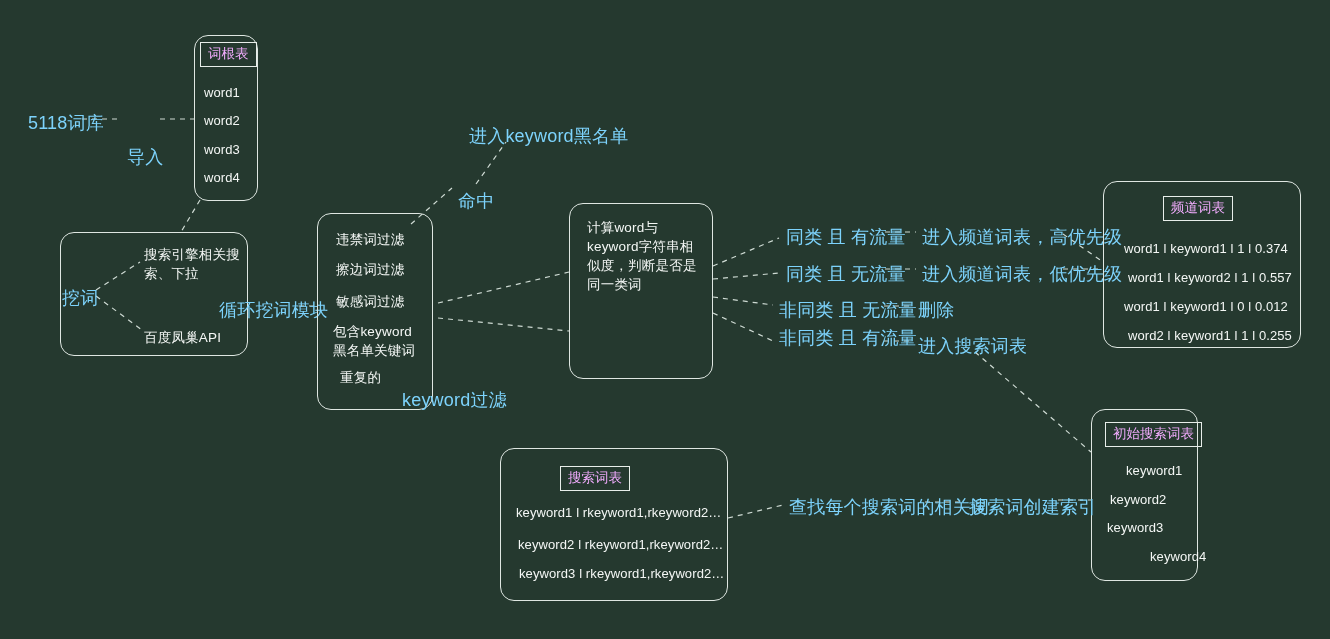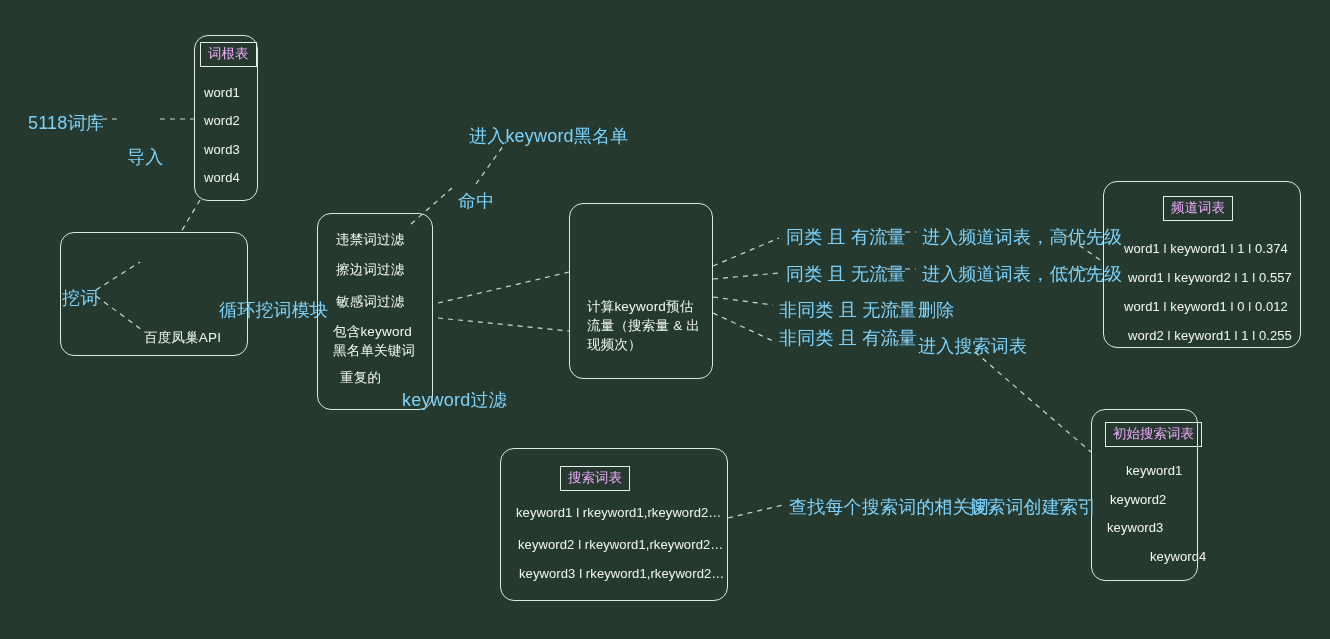--- a/index.html
+++ b/index.html
@@ -128,36 +128,37 @@
 
   <div class="box" style="left:194px; top:35px; width:64px; height:166px;"></div>
   <div class="titlebox" style="left:200px; top:42px;">词根表</div>
   <div class="row" style="left:204px; top:85px;text-align:right;">word1</div>
   <div class="row" style="left:204px; top:113px;">word2</div>
   <div class="row" style="left:204px; top:142px;">word3</div>
   <div class="row" style="left:204px; top:170px;">word4</div>
 
   <div class="box" style="left:60px; top:232px; width:188px; height:124px;"></div>
   <div class="lbl" style="left:62px; top:286px;">挖词</div>
+  <div class="node wrap" style="left:144px; top:245px; width:108px;">搜索引擎相关搜索、下拉</div>
   <div class="node" style="left:144px; top:328px;">百度凤巢API</div>
   <div class="lbl" style="left:219px; top:298px;">循环挖词模块</div>
 
   <div class="box" style="left:317px; top:213px; width:116px; height:197px;"></div>
   <div class="node" style="left:336px; top:230px;">违禁词过滤</div>
   <div class="node" style="left:336px; top:260px;">擦边词过滤</div>
   <div class="node" style="left:336px; top:292px;">敏感词过滤</div>
   <div class="node wrap" style="left:333px; top:322px; width:88px;">包含keyword黑名单关键词</div>
   <div class="node" style="left:340px; top:368px;">重复的</div>
   <div class="lbl" style="left:402px; top:388px;">keyword过滤</div>
 
   <div class="lbl" style="left:458px; top:189px;">命中</div>
   <div class="lbl" style="left:469px; top:124px;">进入keyword黑名单</div>
 
   <div class="box" style="left:569px; top:203px; width:144px; height:176px;"></div>
-  <div class="node wrap" style="left:587px; top:297px; width:114px;">计算keyword预估流量（搜索量 &amp; 出现频次）</div>
+  <div class="node wrap" style="left:587px; top:218px; width:114px;">计算word与keyword字符串相似度，判断是否是同一类词</div>
 
   <div class="lbl" style="left:786px; top:225px;">同类 且 有流量</div>
   <div class="lbl" style="left:922px; top:225px;">进入频道词表，高优先级</div>
 
   <div class="lbl" style="left:786px; top:262px;">同类 且 无流量</div>
   <div class="lbl" style="left:922px; top:262px;">进入频道词表，低优先级</div>
 
   <div class="lbl" style="left:779px; top:298px;">非同类 且 无流量</div>
   <div class="lbl" style="left:918px; top:298px;">删除</div>
 

